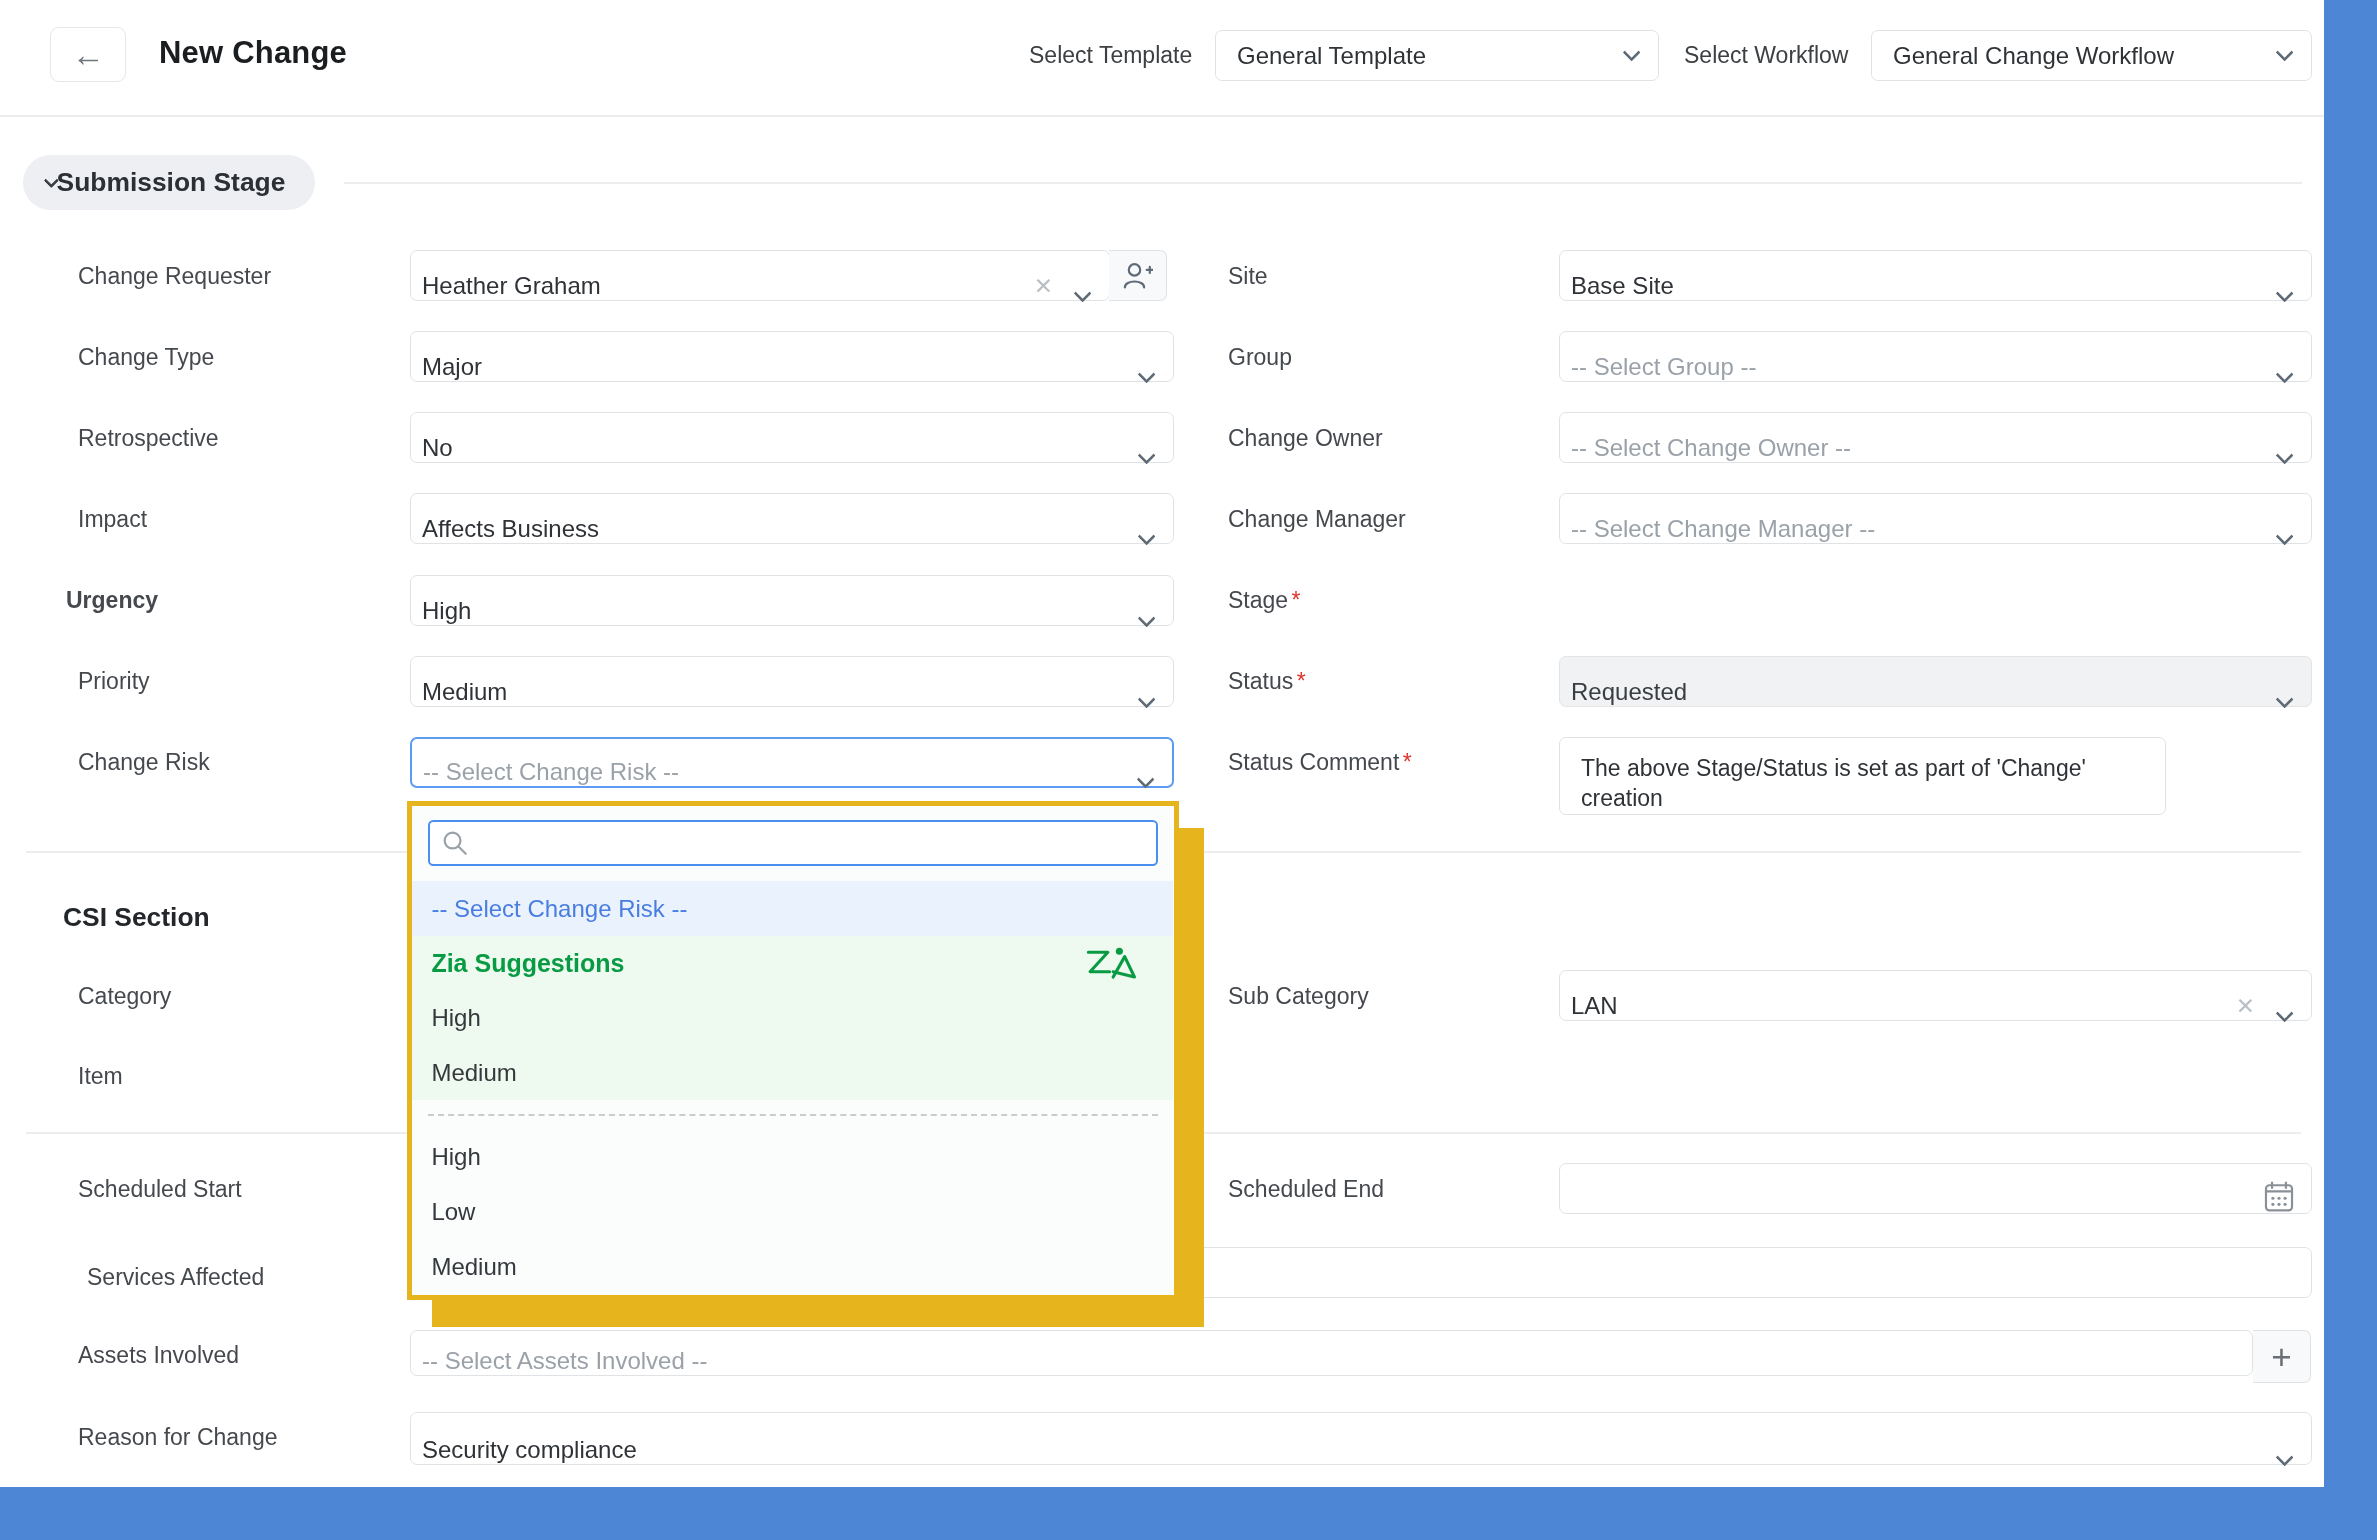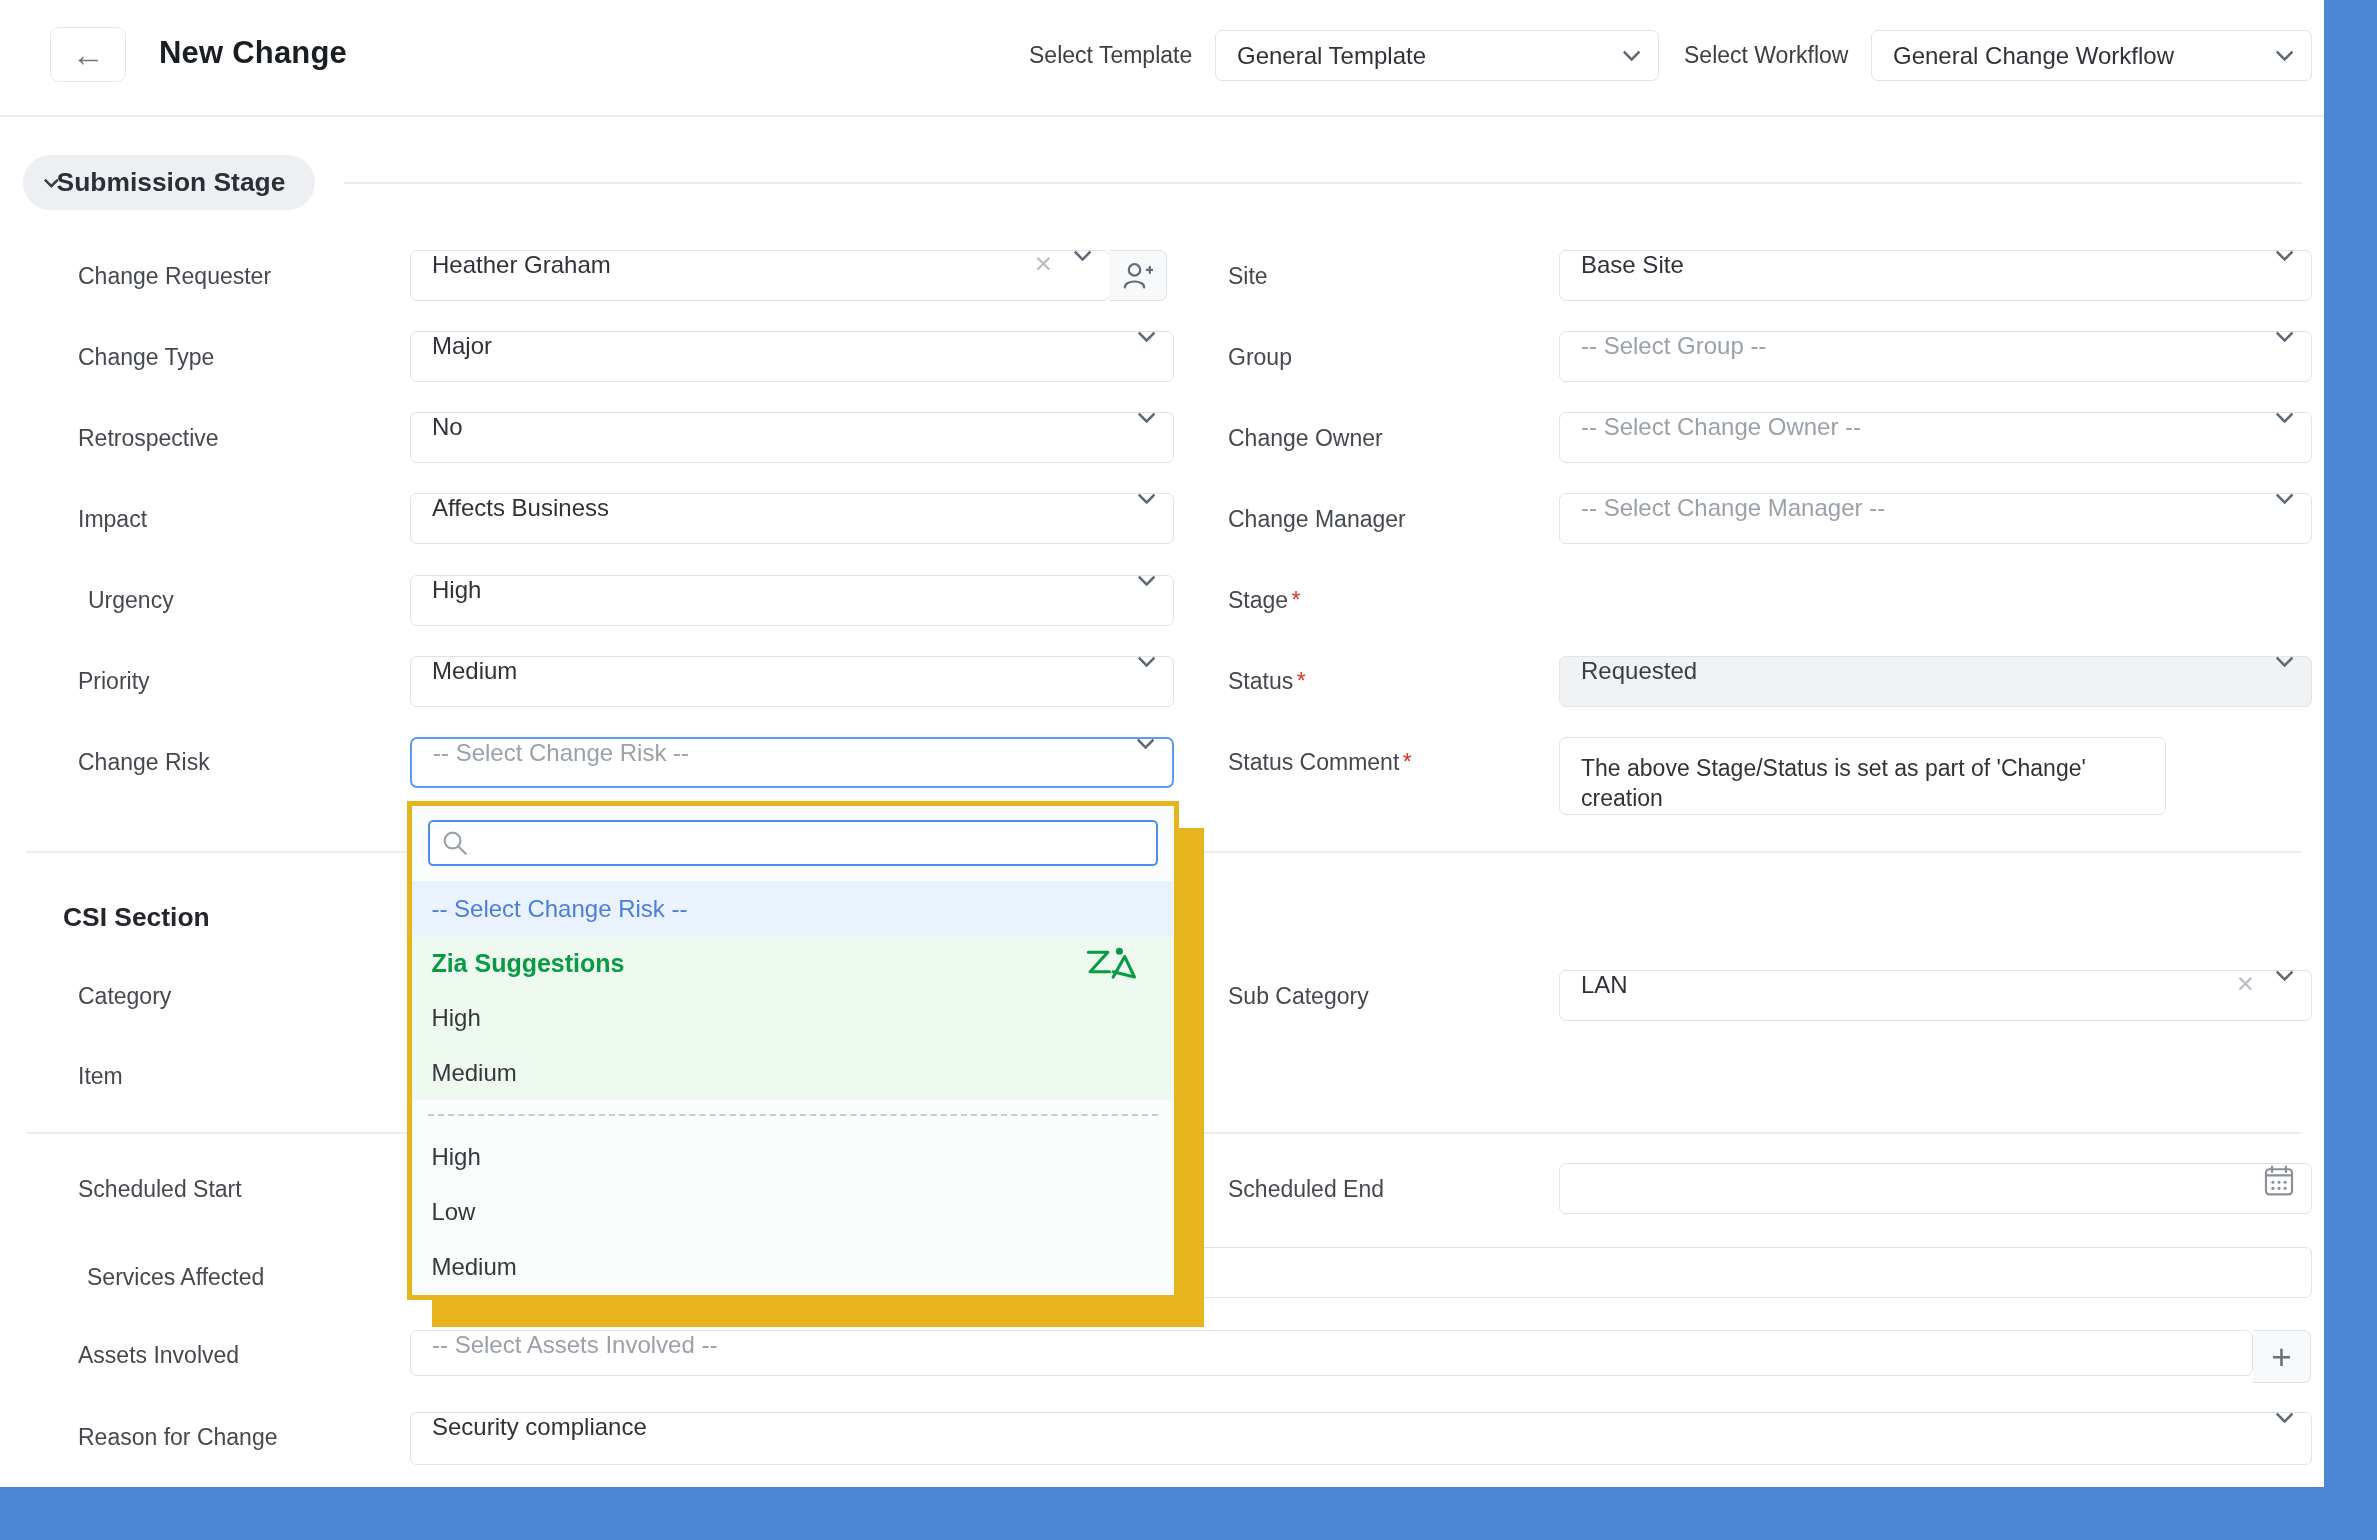--- a/index.html
+++ b/index.html
@@ -11,21 +11,21 @@
   .title{position:absolute;left:159px;top:35px;font-size:31px;font-weight:700;color:#1b1e21;letter-spacing:0.2px;}
   .hdr-lbl{position:absolute;top:0;height:111px;display:flex;align-items:center;font-size:23px;color:#3c4043;}
   .select{border:1.8px solid #e0e3e6;border-radius:7px;background:#fff;display:flex;align-items:center;padding:0 53px 0 21px;font-size:24px;color:#2f3337;position:absolute;height:51px;cursor:pointer;}
   .select .chev{position:absolute;right:19.4px;}
   .chev{width:13.2px;height:13.2px;border-right:3.5px solid #5f6b76;border-bottom:3.5px solid #5f6b76;transform:rotate(45deg);border-radius:1.8px;display:inline-block;margin-top:-5.3px;}
   .pill{position:absolute;left:23px;top:155px;height:55px;padding:0 30px 0 23px;background:#edeff2;border-radius:28px;display:flex;align-items:center;gap:0;font-size:26.4px;font-weight:600;color:#2b3036;cursor:pointer;}
   .pill .chev{width:10.6px;height:10.6px;border-right:3.5px solid #3a4046;border-bottom:3.5px solid #3a4046;margin-top:-3.5px;}
   .hline{position:absolute;height:1.8px;background:#ededed;}
   .lbl{position:absolute;font-size:23px;color:#45494e;transform:translateY(-50%);white-space:nowrap;}
   .req::after{content:"*";color:#e0342b;margin-left:3.5px;font-size:23px;}
-  .fld{position:absolute;height:51px;border:1.8px solid #e0e3e6;border-radius:7px;background:#fff;display:flex;align-items:flex-start;padding:0 53px 0 21px;font-size:24px;color:#2f3337;}
+  .fld{position:absolute;height:51px;border:1.8px solid #e0e3e6;border-radius:7px;background:#fff;display:flex;align-items:flex-end;padding:0 53px 0 11px;font-size:24px;color:#2f3337;}
   .fld.noarrow{padding-right:21px;}
   .fld .chev{position:absolute;right:19.4px;}
   .fld .xmark{position:absolute;right:56px;color:#b9bfc5;font-size:23px;cursor:pointer;}
   .ph{color:#9aa1a8;}
   .disabled{background:#f1f2f3;border-color:#e2e4e6;color:#3a3e42;}
   .addon{position:absolute;height:51px;border:1.8px solid #e0e3e6;border-left:none;border-radius:0 7px 7px 0;background:#f8f9fa;display:flex;align-items:center;justify-content:center;cursor:pointer;}
   .textarea{position:absolute;border:1.8px solid #e0e3e6;border-radius:7px;background:#fff;padding:16px 21px;font-size:23px;color:#2f3337;line-height:1.3;}
   .csi-title{position:absolute;left:63px;font-size:26.4px;font-weight:700;color:#23262a;transform:translateY(-50%);}
   
   .dd-shadow{position:absolute;left:432px;top:828px;width:772px;height:499px;background:#e6b51e;z-index:55;}
@@ -66,21 +66,21 @@
   <div class="pill">
     <span class="chev"></span>
     <span>Submission Stage</span>
   </div>
   <div class="hline" style="left:344px;top:182px;width:1958px;"></div>
 
   <div class="lbl" style="left:78px;top:276px;">Change Requester</div>
   <div class="lbl" style="left:78px;top:357px;">Change Type</div>
   <div class="lbl" style="left:78px;top:438px;">Retrospective</div>
   <div class="lbl" style="left:78px;top:519px;">Impact</div>
-  <div class="lbl" style="left:88px;top:600px;">Urgency</div>
+  <div class="lbl" style="left:66px;top:600px;font-weight:bold;">Urgency</div>
   <div class="lbl" style="left:78px;top:681px;">Priority</div>
   <div class="lbl" style="left:78px;top:762px;">Change Risk</div>
 
   <div class="fld" style="left:410px;top:250px;width:700px;">
     <span>Heather Graham</span>
     <span class="xmark">✕</span>
     <span class="chev"></span>
   </div>
   <div class="addon" style="left:1109px;top:250px;width:58px;">
     <svg width="30" height="28" viewBox="0 0 34 32">

